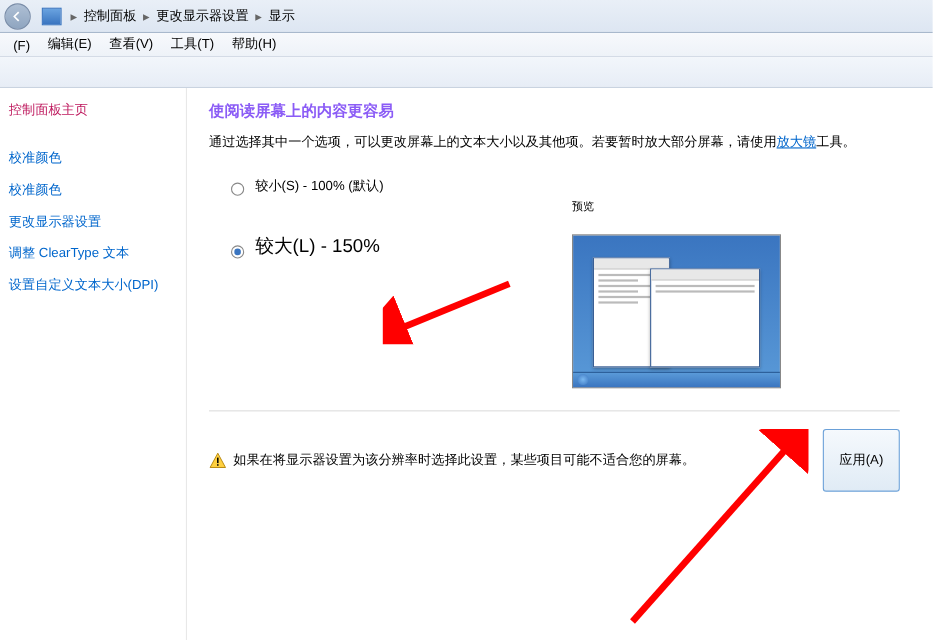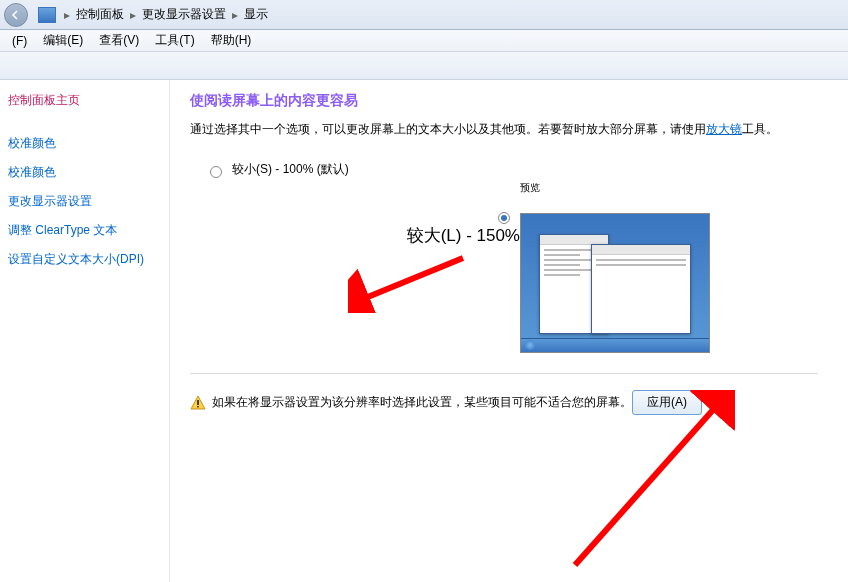--- a/index.html
+++ b/index.html
@@ -27,45 +27,45 @@
     .main { flex: 1; padding: 12px 30px 0 20px; background: #fff; }
     .heading { color: #8b5cf6; font-size: 14px; margin-bottom: 10px; }
     .description { color: #000; font-size: 12px; line-height: 1.6; margin-bottom: 22px; }
     .description .link { color: #0066cc; text-decoration: underline; cursor: pointer; }
     
     .options-row { display: flex; }
     .options-col { flex: 0 0 330px; padding-left: 20px; }
     .preview-col { flex: 1; }
     
     .radio-option { display: flex; align-items: flex-end; margin-bottom: 34px; }
-    .radio-option.last { margin-bottom: 12px; flex-direction: column; }
+    .radio-option.last { margin-bottom: 12px; }
     .radio { width: 12px; height: 12px; border-radius: 50%; border: 1px solid #888; background: #fff; margin-right: 10px; position: relative; flex-shrink: 0; }
     .radio.checked::after { content: ""; position: absolute; width: 6px; height: 6px; border-radius: 50%; background: #3a75c0; top: 2px; left: 2px; }
     .radio-label-small { font-size: 12px; }
     .radio-label-large { font-size: 17px; }
     
     .preview-label { font-size: 10px; margin-bottom: 8px; margin-top: 20px; }
     .preview-box { width: 190px; height: 140px; border: 1px solid #888; background: linear-gradient(to bottom, #3a75c0 0%, #5a9ad8 100%); position: relative; padding: 12px 10px 6px 10px; display: flex; gap: 6px; align-items: flex-end; margin-top: 18px; }
     .preview-win { background: #fff; border: 1px solid #3a5f95; box-shadow: 0 1px 3px rgba(0,0,0,0.3); }
     .preview-win.w1 { width: 70px; height: 100px; position: absolute; left: 18px; top: 20px; }
     .preview-win.w2 { width: 100px; height: 90px; position: absolute; right: 18px; top: 30px; }
     .preview-win .titleb { height: 10px; background: #e8e8e8; border-bottom: 1px solid #ccc; }
     .preview-win .bars { padding: 4px; }
     .preview-win .bar { height: 2px; background: #bbb; margin-bottom: 3px; }
     .preview-win .bar.short { width: 60%; }
     .preview-taskbar { position: absolute; bottom: 0; left: 0; right: 0; height: 14px; background: linear-gradient(to bottom, #5a9ad8, #3a75c0); border-top: 1px solid #2a5a95; }
     .preview-start { position: absolute; bottom: 2px; left: 4px; width: 10px; height: 10px; border-radius: 50%; background: radial-gradient(circle, #7ab8f0, #3a75c0); }
     
     .divider { border-top: 1px solid #ddd; margin: 20px 0 10px 0; }
     
-    .warning-row { display: flex; align-items: center; padding: 6px 0; }
+    .warning-row { display: flex; align-items: center; justify-content: space-between; padding: 6px 0; }
     .warning-left { display: flex; align-items: center; }
     .warn-icon { width: 16px; height: 16px; margin-right: 6px; flex-shrink: 0; }
     .warning-text { font-size: 12px; }
-    .apply-btn { padding: 3px 14px; font-size: 12px; background: linear-gradient(to bottom, #f5f9fd, #e0ebf5); border: 1px solid #6aa0d8; border-radius: 3px; cursor: pointer; }
+    .apply-btn { padding: 19px 14px; font-size: 12px; background: linear-gradient(to bottom, #f5f9fd, #e0ebf5); border: 1px solid #6aa0d8; border-radius: 3px; cursor: pointer; }
     
     
     .arrow1 { position: absolute; left: 348px; top: 253px; pointer-events: none; }
     .arrow2 { position: absolute; left: 555px; top: 390px; pointer-events: none; }
     
     
     .watermark { position: absolute; right: 16px; bottom: 12px; text-align: right; opacity: 0.3; pointer-events: none; }
     .watermark .wm-main { font-size: 22px; color: #fff; font-weight: bold; letter-spacing: 1px; }
     .watermark .wm-sub { font-size: 10px; color: #fff; }
   </style>

